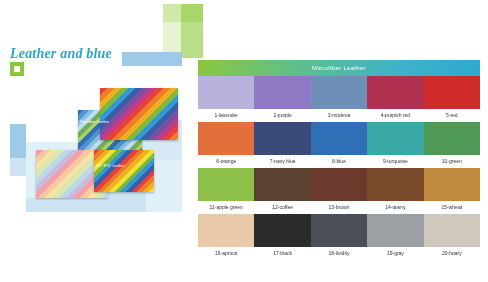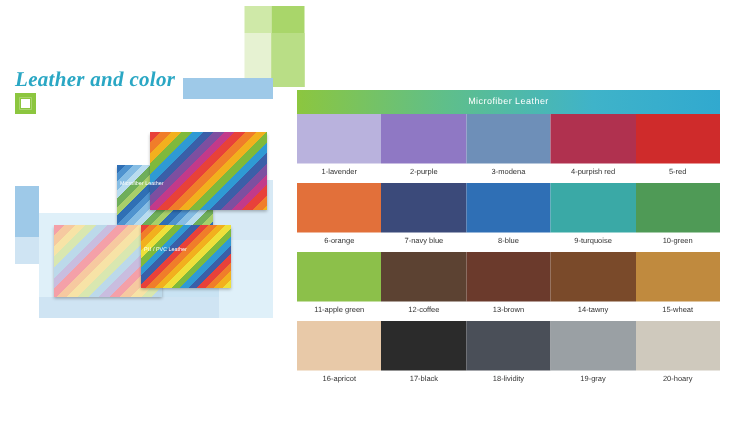--- a/index.html
+++ b/index.html
@@ -115,21 +115,21 @@
 
   <div class="deco sq-green-top"></div>
   <div class="deco sq-blue-bar2"></div>
   <div class="deco sq-green-tall"></div>
   <div class="deco sq-green-tall2"></div>
   <div class="deco sq-blue-bar"></div>
 
   <div class="deco sq-title-mark"></div>
   <div class="deco sq-title-mark-in"></div>
 
-  <div class="title">Leather and color</div>
+  <div class="title">Leather and blue</div>
 
   <div class="deco sq-lblue-left"></div>
   <div class="deco sq-lblue-left2"></div>
   <div class="deco sq-pale-big"></div>
   <div class="deco sq-pale-mid"></div>
   <div class="deco sq-pale-lower"></div>
   <div class="deco sq-pale-big2"></div>
   <div class="deco sq-pale-right"></div>
 
   <div class="photo p2"></div>

